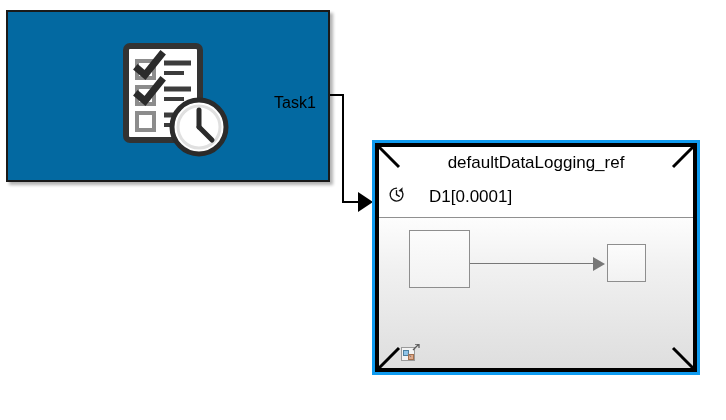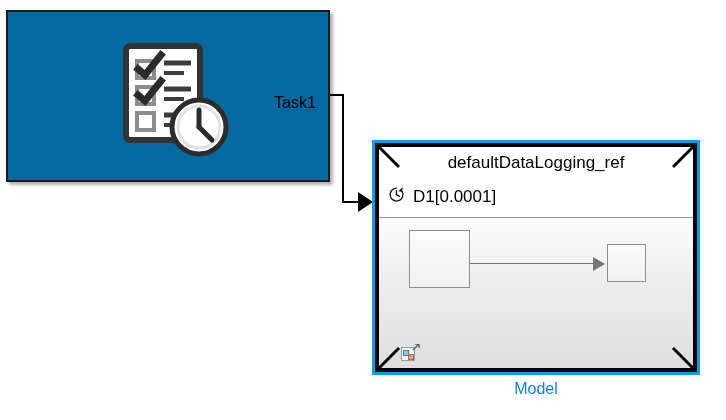--- a/index.html
+++ b/index.html
@@ -100,21 +100,21 @@
     font-size: 17px;
     color: #000000;
     white-space: nowrap;
   }
   #model-rate-row {
     position: absolute;
     left: 8px;
     top: 38px;
     display: flex;
     align-items: center;
-    gap: 7px;
+    gap: 23px;
   }
   #model-rate-label {
     font-size: 17px;
     color: #000000;
     white-space: nowrap;
   }
   #model-body {
     position: absolute;
     left: 0; right: 0;
     top: 71px;
@@ -271,15 +271,14 @@
       </div>
       <div class="corner" id="corner-br">
         <svg width="22" height="22">
             <line x1="22" y1="22" x2="2" y2="2" stroke="#000000" stroke-width="3"></line>
           </svg>
       </div>
 
     </div>
   </div>
 
-  <div id="model-caption">Model</div>
 
 </div>
 
 </body></html>

